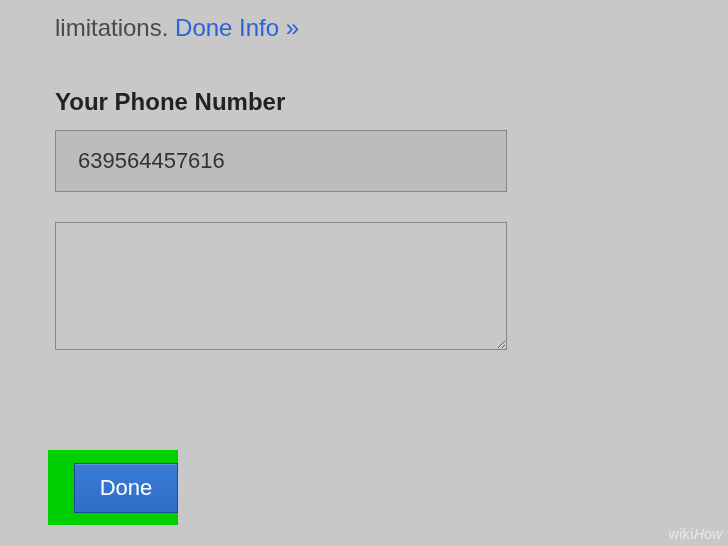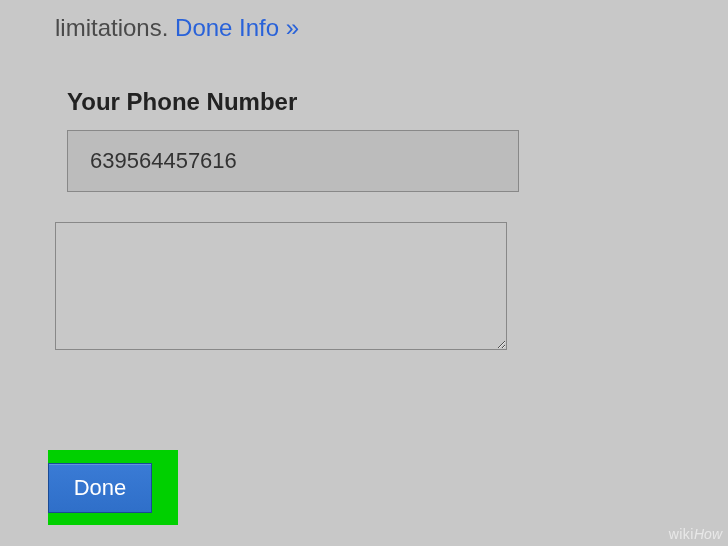--- a/index.html
+++ b/index.html
@@ -20,21 +20,20 @@
       margin-top: 12px;
       line-height: 1.3;
     }
     .more-info-link {
       color: #2962d9;
       text-decoration: none;
       cursor: pointer;
     }
     .field-group {
       margin-top: 45px;
-      margin-left: 12px;
     }
     .field-label {
       font-size: 24px;
       font-weight: bold;
       color: #222;
       margin-bottom: 14px;
     }
     .phone-input {
       width: 452px;
       height: 62px;
@@ -63,21 +62,21 @@
     }
     .done-wrapper {
       position: absolute;
       left: 48px;
       top: 450px;
       width: 130px;
       height: 75px;
       background: #00d000;
       display: flex;
       align-items: center;
-      justify-content: flex-start;
+      justify-content: flex-end;
     }
     .done-button {
       width: 104px;
       height: 50px;
       background: linear-gradient(#3a7bd5, #2f6fc9);
       border: 1px solid #1a4a94;
       color: #fff;
       font-size: 22px;
       font-family: Arial, Helvetica, sans-serif;
       cursor: pointer;

